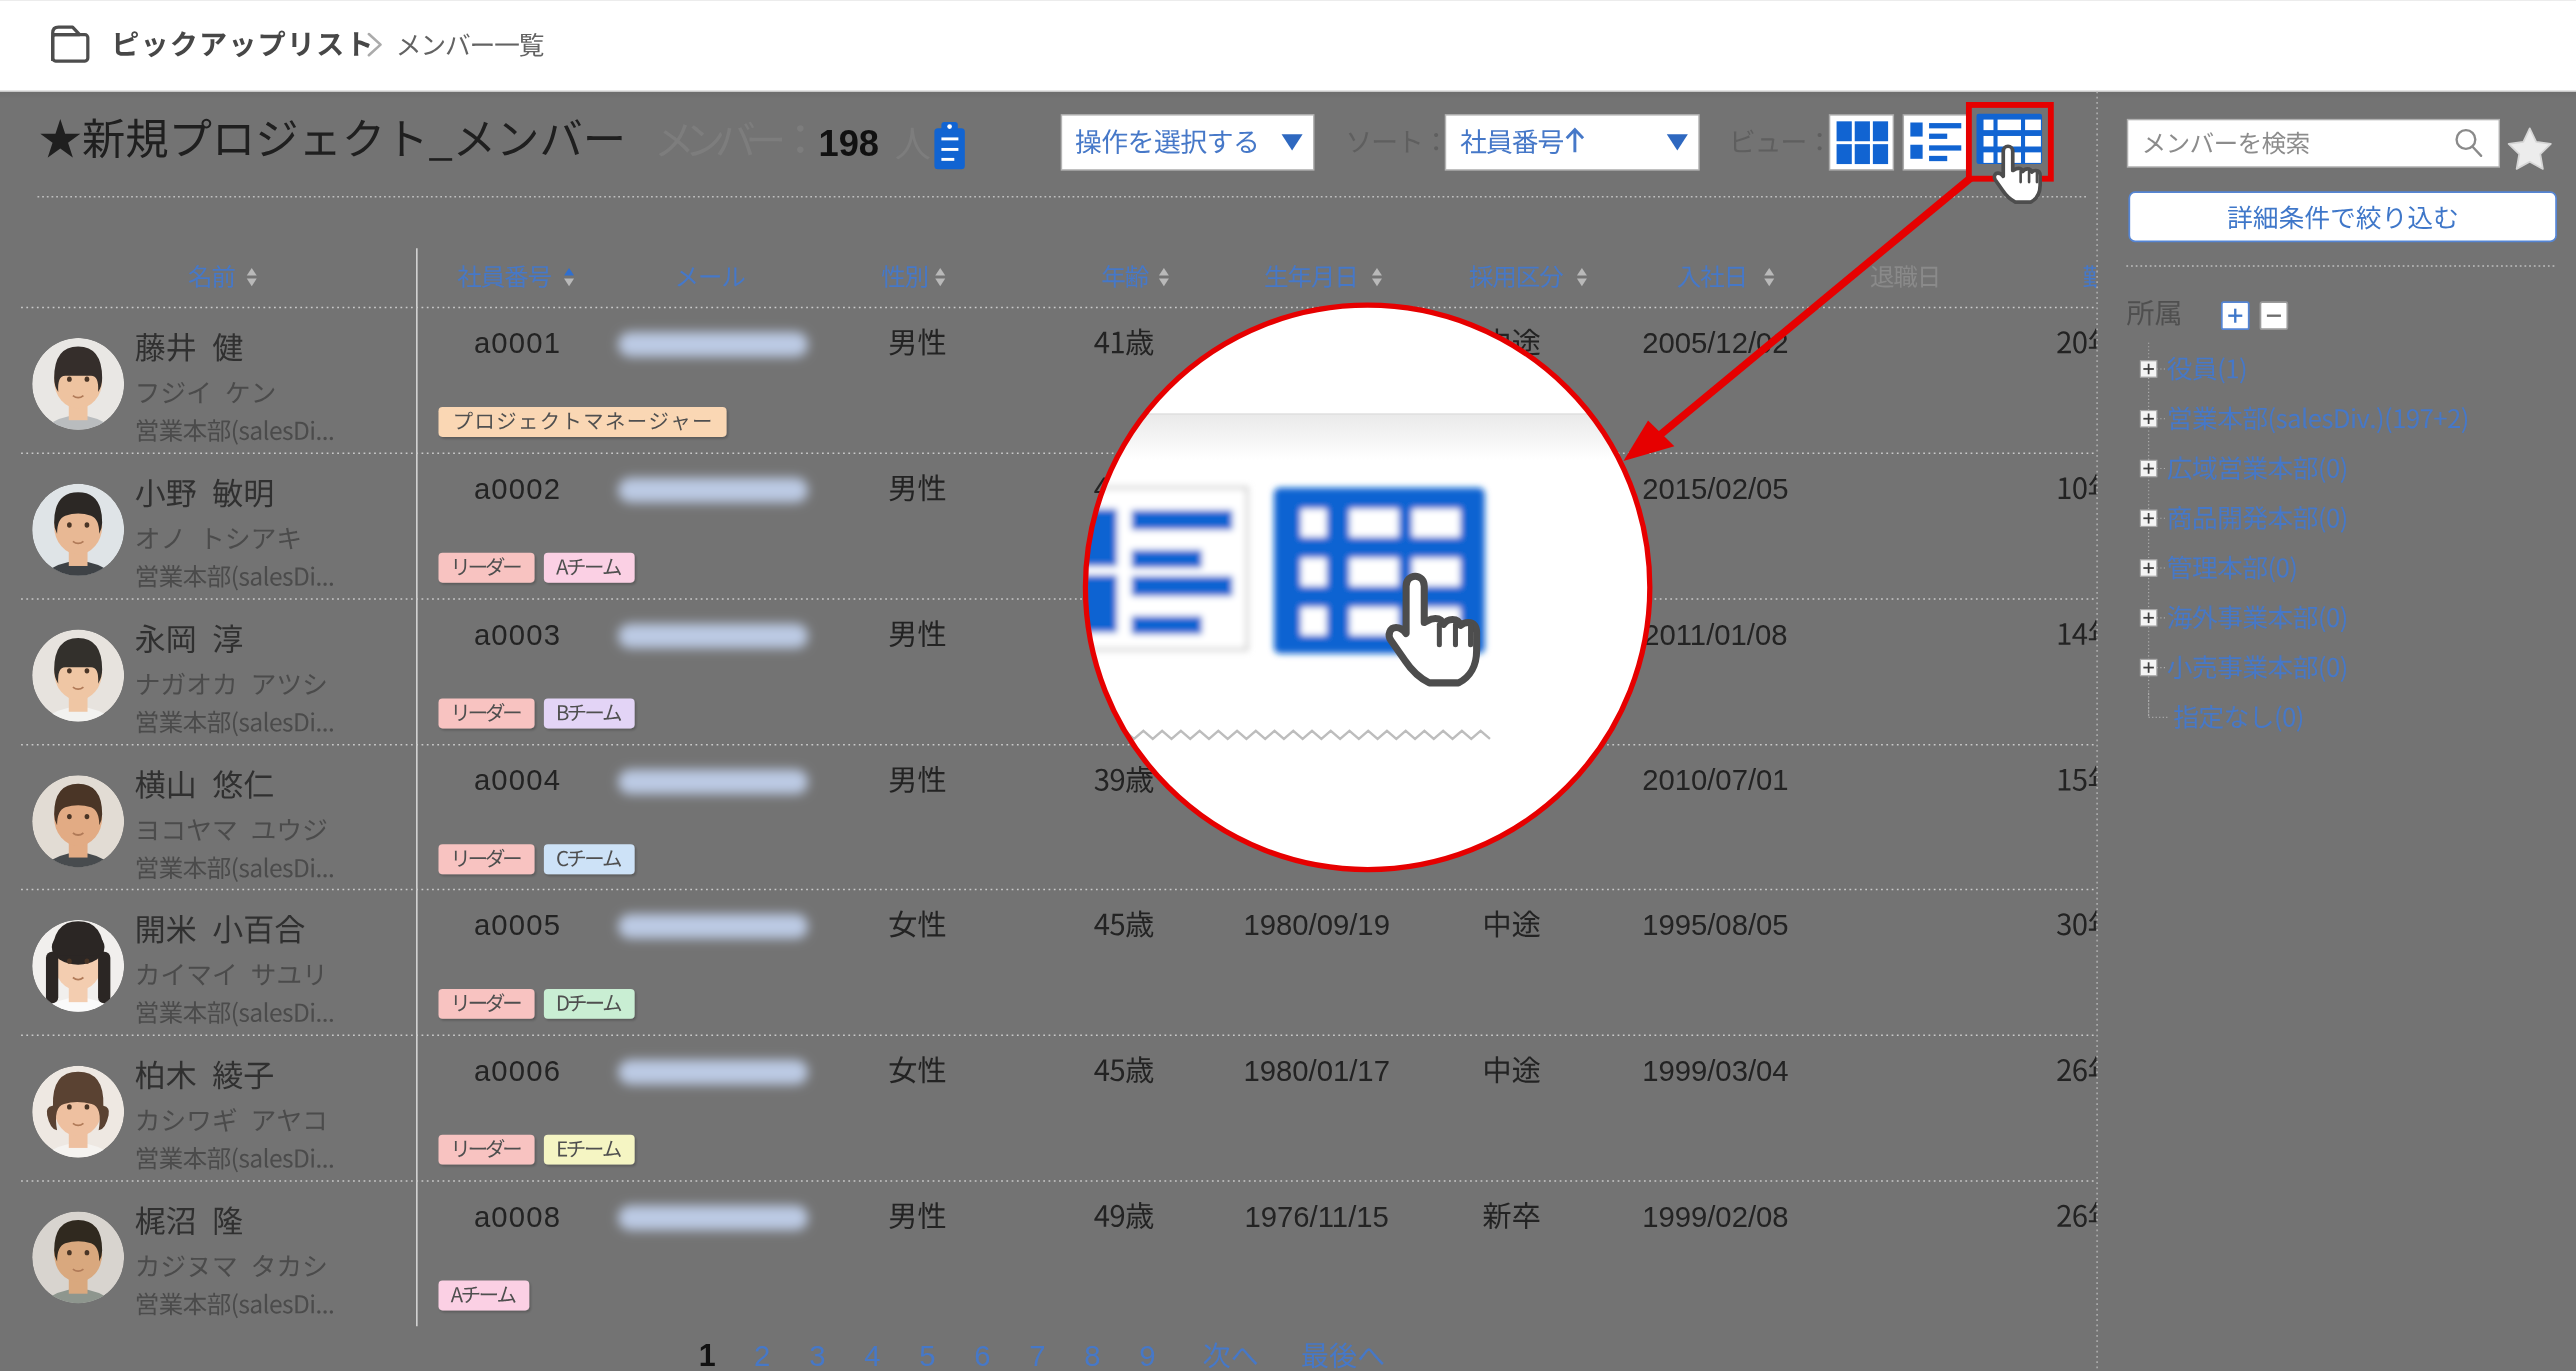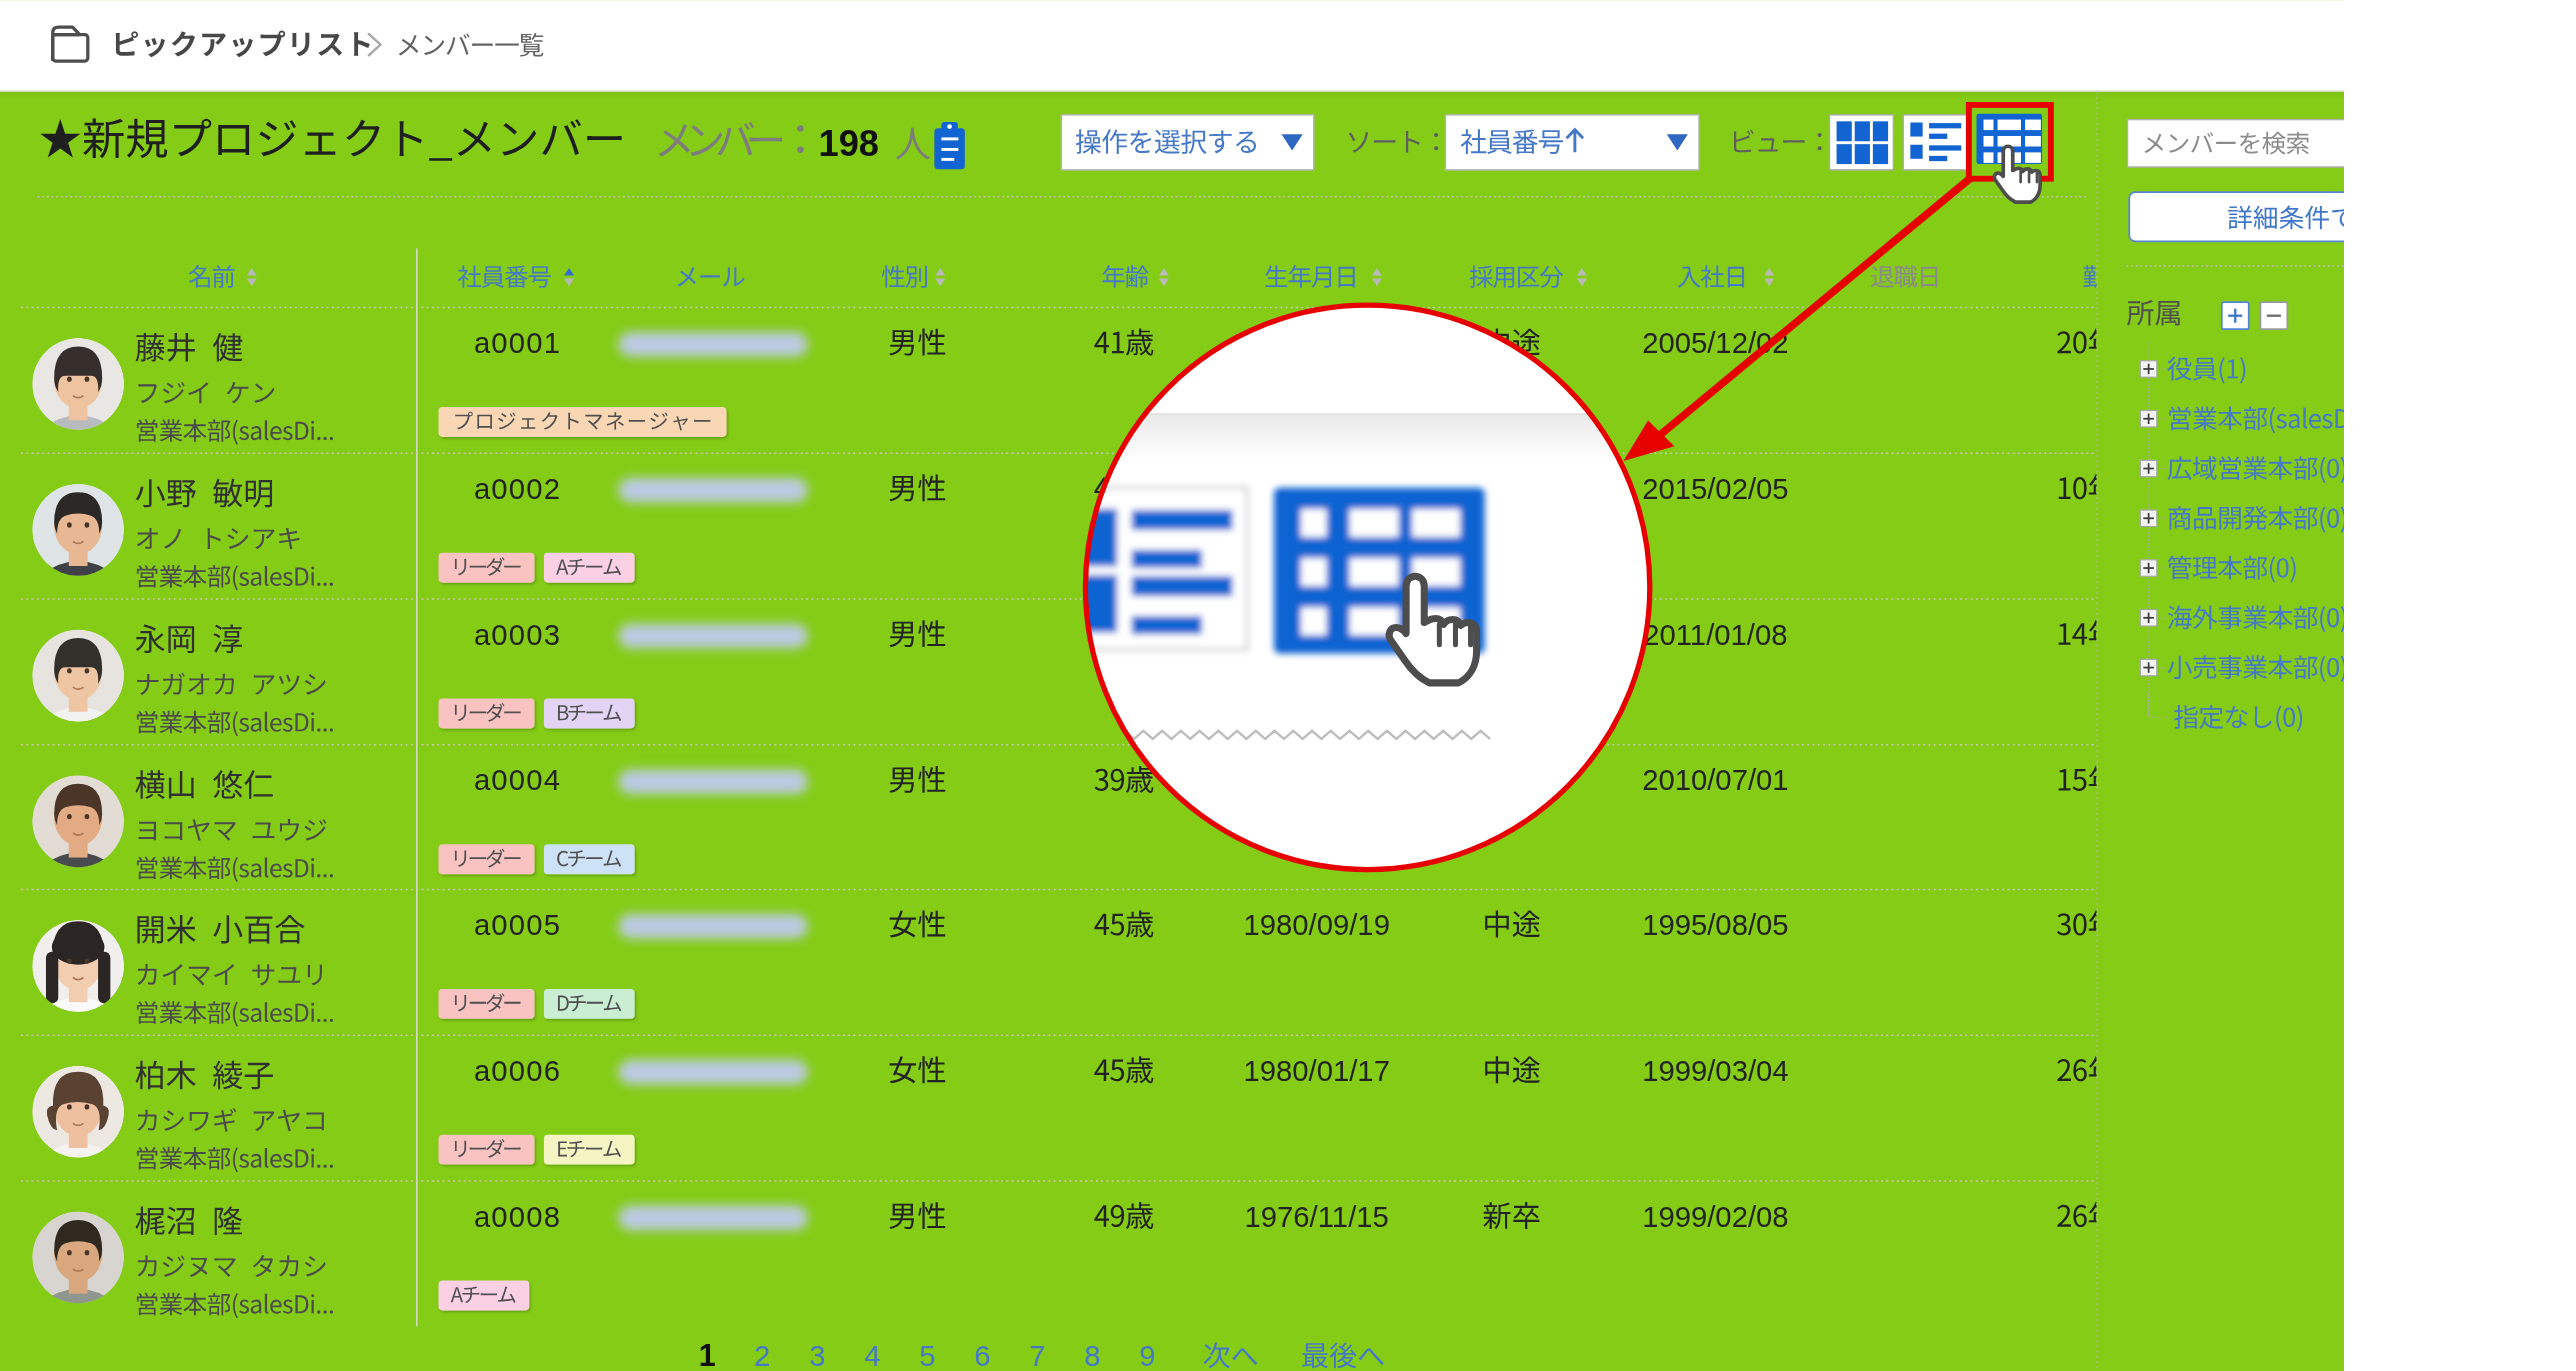--- a/index.html
+++ b/index.html
@@ -1,12 +1,12 @@
 <!DOCTYPE html>
-<html style="font-size:9.4px"><head><meta charset="utf-8"><style>html,body{margin:0;padding:0;background:#fff}#page{position:relative;width:2344px;height:1372px;overflow:hidden;background:#84cc16}</style></head><body>
+<html style="font-size:9.4px"><head><meta charset="utf-8"><style>html,body{margin:0;padding:0;background:#fff}#page{position:relative;width:2576px;height:1372px;overflow:hidden;background:#737373}</style></head><body>
 <div id="page"><svg width="2576" height="1372" viewBox="0 0 4400 2343">
       <defs>
         <linearGradient id="topsh" x1="0" y1="0" x2="0" y2="1">
           <stop offset="0" stop-color="#000000" stop-opacity="0.05"></stop>
           <stop offset="1" stop-color="#000000" stop-opacity="0"></stop>
         </linearGradient>
         <linearGradient id="popsh" x1="0" y1="0" x2="0" y2="1">
           <stop offset="0" stop-color="#e9e9e9"></stop>
           <stop offset="1" stop-color="#ffffff"></stop>
         </linearGradient>

